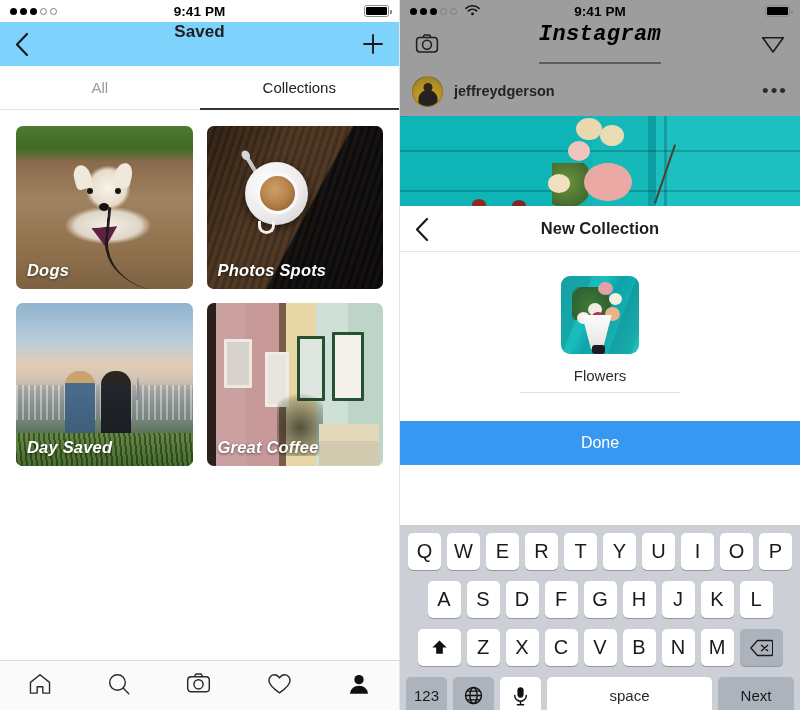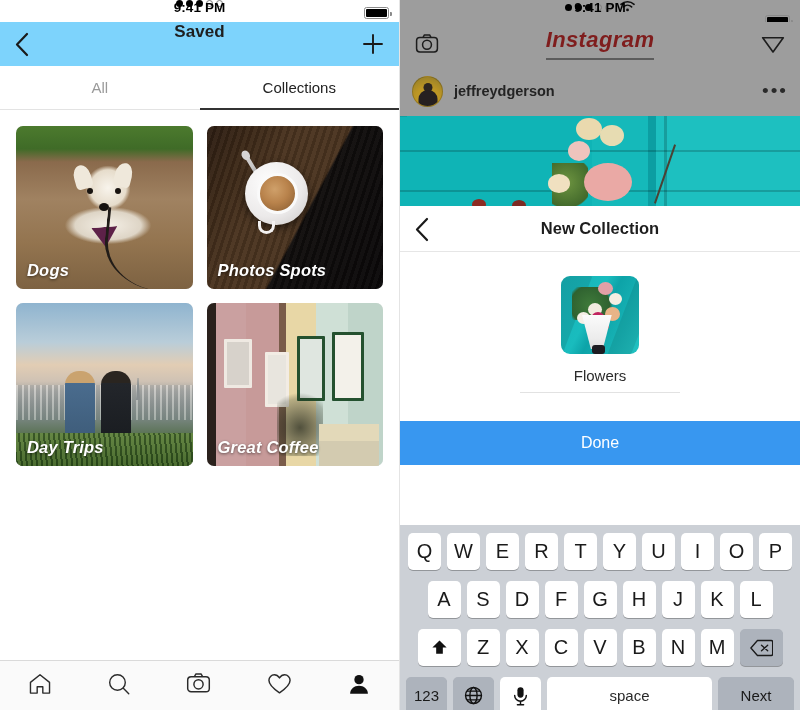--- a/index.html
+++ b/index.html
@@ -12,21 +12,21 @@
   .screen { position: relative; width: 800px; height: 710px; display: flex; }
 
   
   .panel { position: relative; width: 400px; height: 710px; overflow: hidden; background:#fff; }
   .panel-left  { border-right: 1px solid #e4e4e4; }
 
   
   .statusbar {
     position: relative; height: 22px; width: 100%;
     display: flex; align-items: center; padding: 0 10px;
-    font-size: 13px; font-weight: 600; color: #000; flex-direction: column;
+    font-size: 13px; font-weight: 600; color: #000;
   }
   .sb-left { display: flex; align-items: center; gap: 3px; }
   .dot { width: 7px; height: 7px; border-radius: 50%; display:inline-block; }
   .dot.filled { background: #000; }
   .dot.empty  { background: transparent; border: 1px solid #7d7d7d; width:7px;height:7px; }
   .wifi { margin-left: 5px; display:inline-block; }
   .sb-time {
     position: absolute; left: 0; right: 0; text-align: center;
     font-size: 13.5px; font-weight: 600; letter-spacing: .1px;
   }
@@ -189,23 +189,23 @@
     display: flex; align-items: center; justify-content: space-around;
   }
 
   
   .ig-dim { background: #9d9d9d; }
   .ig-navbar {
     height: 44px; display: flex; align-items: center; justify-content: center;
     position: relative; background: #9d9d9d;
   }
   .ig-logo {
-    font-family: Liberation Sans, sans-serif; font-style: italic;
-    font-size: 22px; font-weight: 700; color: #7f1d1d; letter-spacing: .4px;
-    border-bottom: 2px solid #5c5c5c; padding-bottom: 7px; line-height:1;
+    font-family: Liberation Mono, monospace; font-style: italic;
+    font-size: 22px; font-weight: 700; color: #000000; letter-spacing: .4px;
+    border-bottom: 2px solid #5c5c5c; padding-bottom: 16px; line-height:1;
   }
   .ig-userbar {
     height: 50px; display: flex; align-items: center; padding: 0 12px; background:#9d9d9d;
   }
   .avatar {
     width: 31px; height: 31px; border-radius: 50%; overflow:hidden; position:relative;
     background: radial-gradient(circle at 50% 78%, #c8a12a 0%, #bb9524 48%, #8e7a2a 100%);
     border: 1px solid rgba(0,0,0,.18); flex: none;
   }
   .avatar .head { position:absolute; left:50%; top:22%; transform:translateX(-50%);
@@ -375,21 +375,21 @@
       </div>
 
       <div class="tile">
         <div class="art art-daytrips">
           <span class="city"></span>
             <span class="tower"></span>
           <span class="p1"></span>
             <span class="p2"></span>
             <span class="grass"></span>
         </div>
-        <span class="label">Day Trips</span>
+        <span class="label">Day Saved</span>
       </div>
 
       <div class="tile">
         <div class="art art-greatphotos">
           <span class="win w1"></span>
             <span class="win w2"></span>
           <span class="win w3"></span>
             <span class="win w4"></span>
           <span class="bush"></span>
             <span class="steps"></span>

